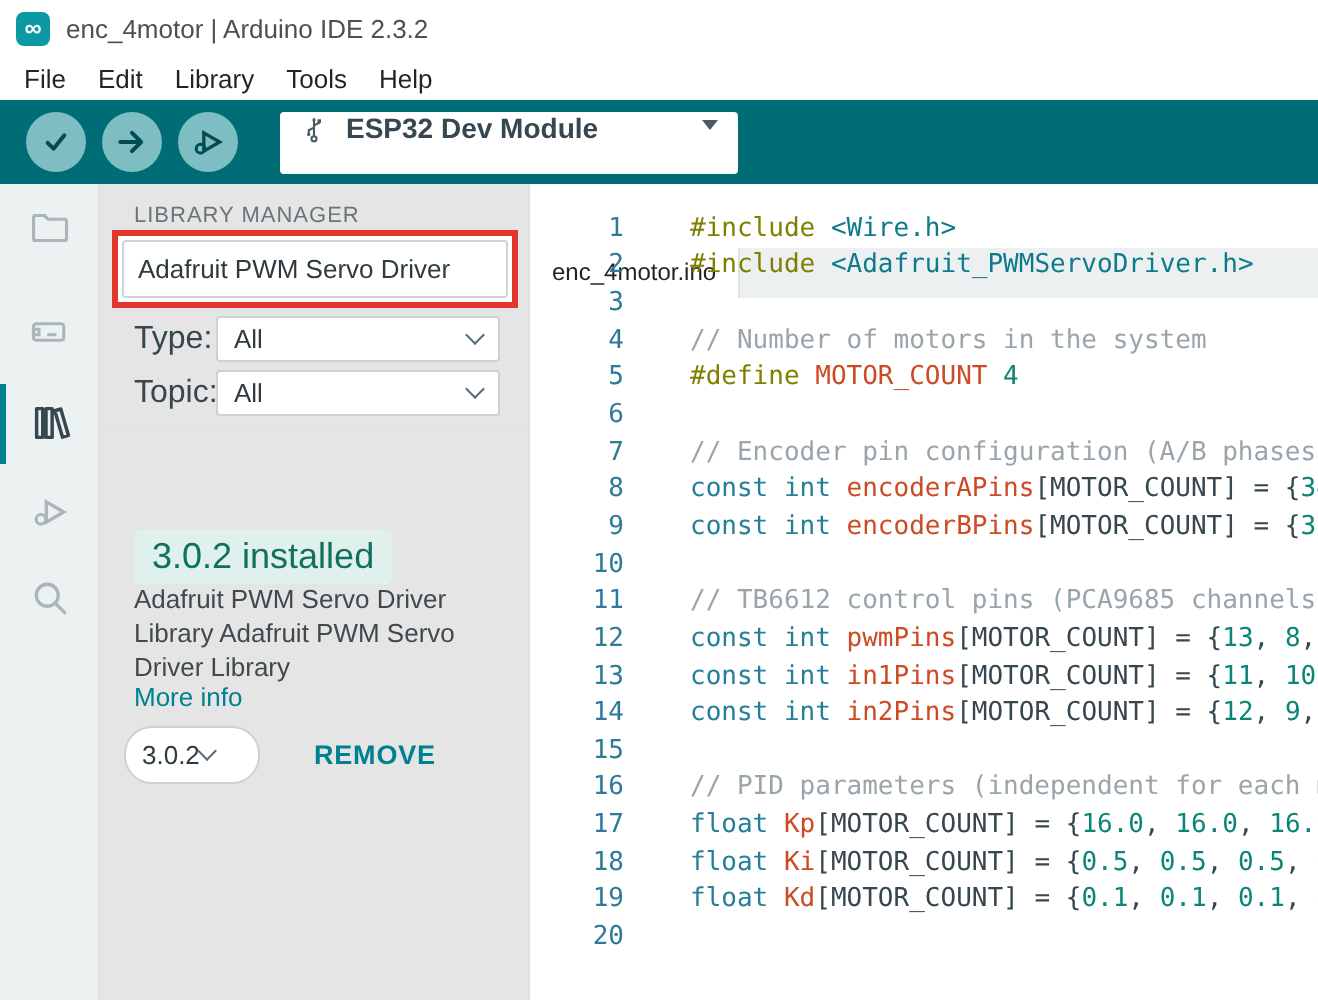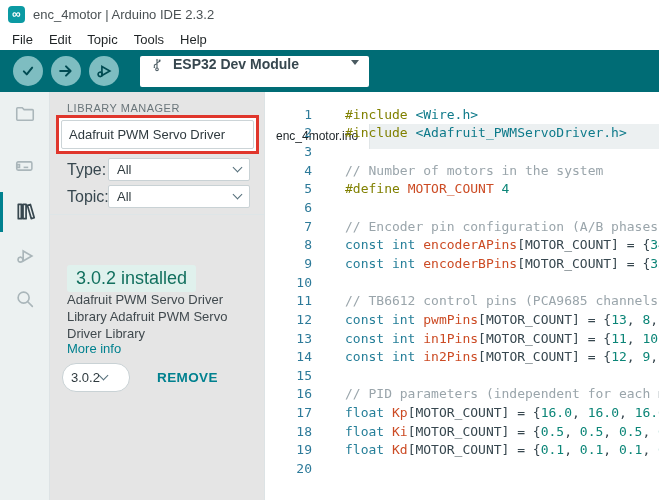--- a/index.html
+++ b/index.html
@@ -99,21 +99,21 @@
 <div class="screen">
 
   <div class="titlebar">
     <span class="appicon">∞</span>
     <span class="wtitle">enc_4motor | Arduino IDE 2.3.2</span>
   </div>
 
   <div class="menubar">
     <span class="menu-item">File</span>
     <span class="menu-item">Edit</span>
-    <span class="menu-item">Topic</span>
+    <span class="menu-item">Library</span>
     <span class="menu-item">Tools</span>
     <span class="menu-item">Help</span>
   </div>
 
   <div class="toolbar">
     <button class="tbtn">
       <span>
         <svg width="20" height="20" viewBox="0 0 24 24">
             <path d="M7 12.5l3.5 3.5 6.5-8" fill="none" stroke="#014b52" stroke-width="2.4" stroke-linecap="round" stroke-linejoin="round"></path>
           </svg>

